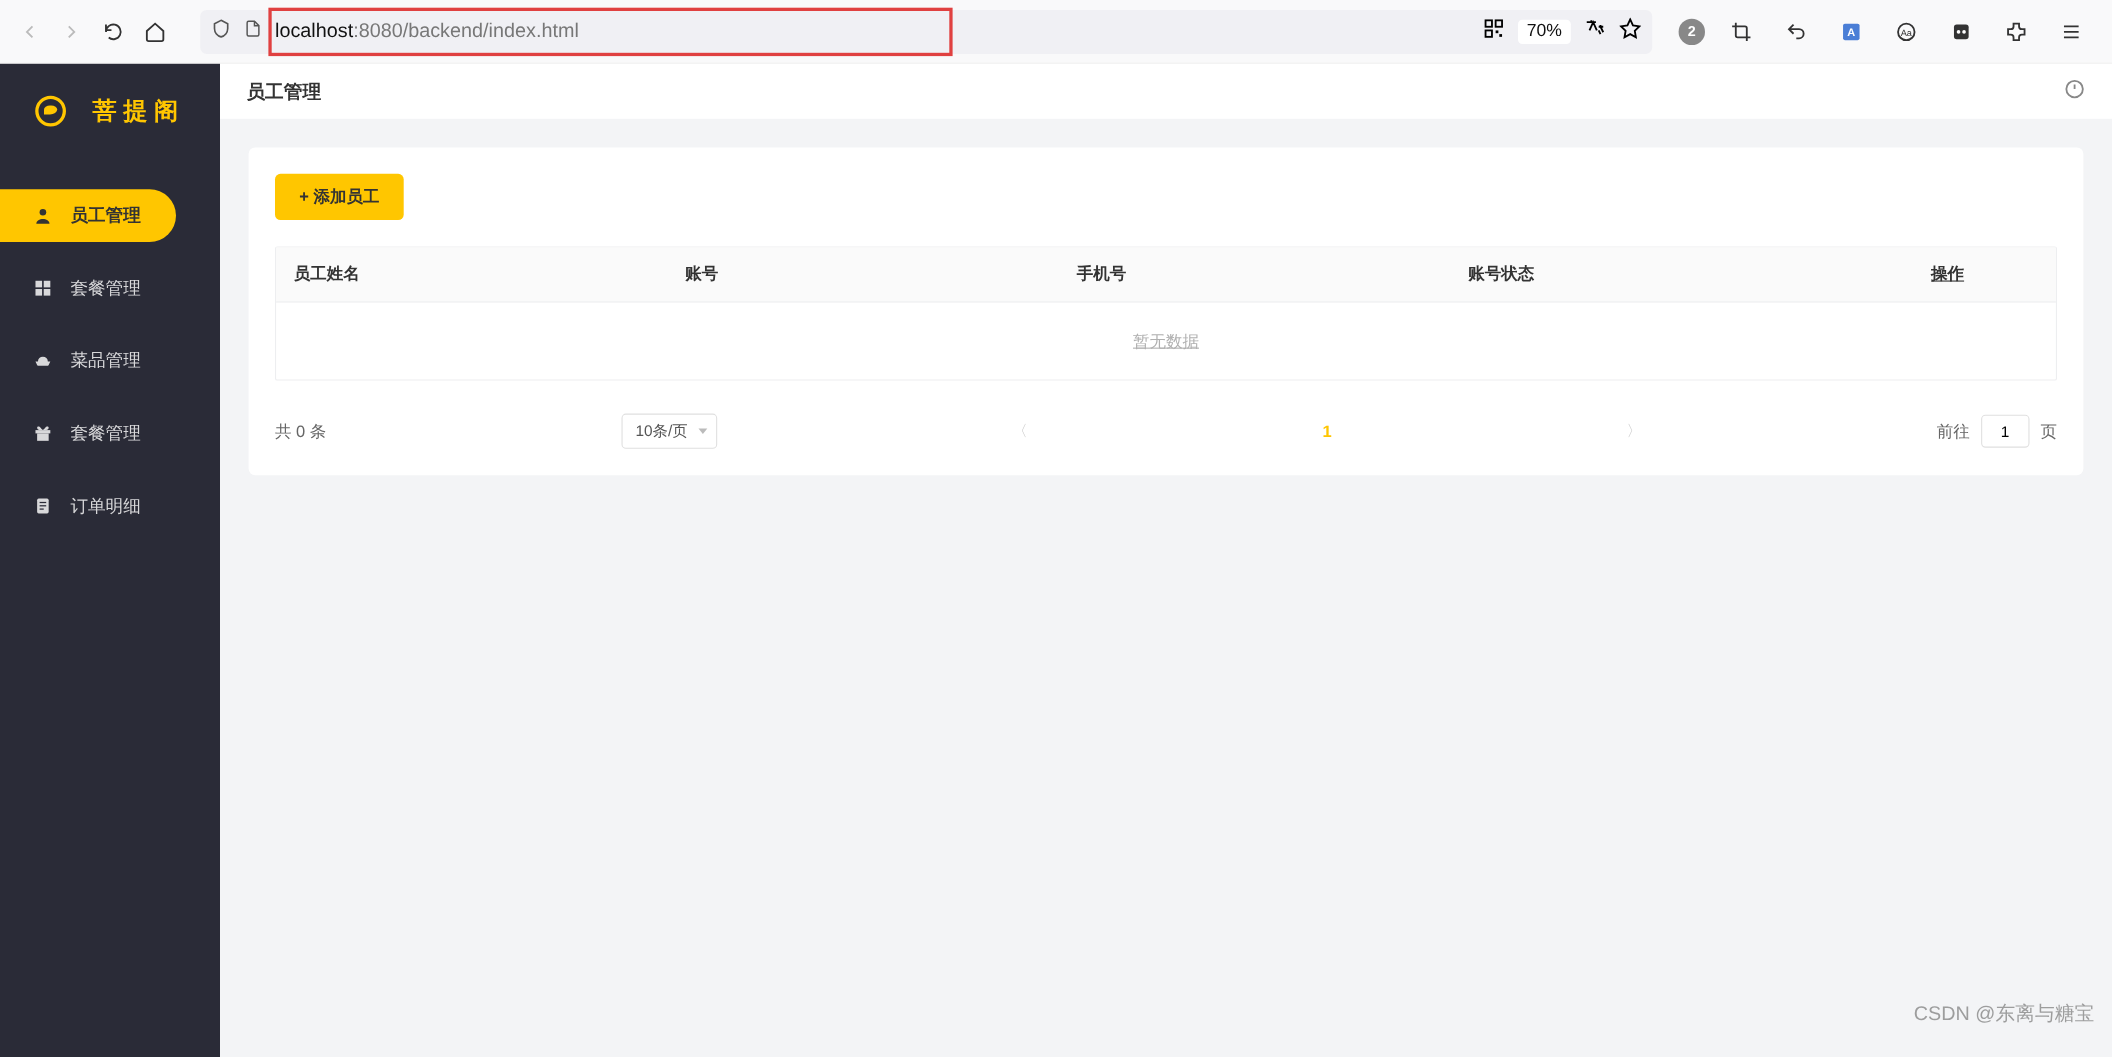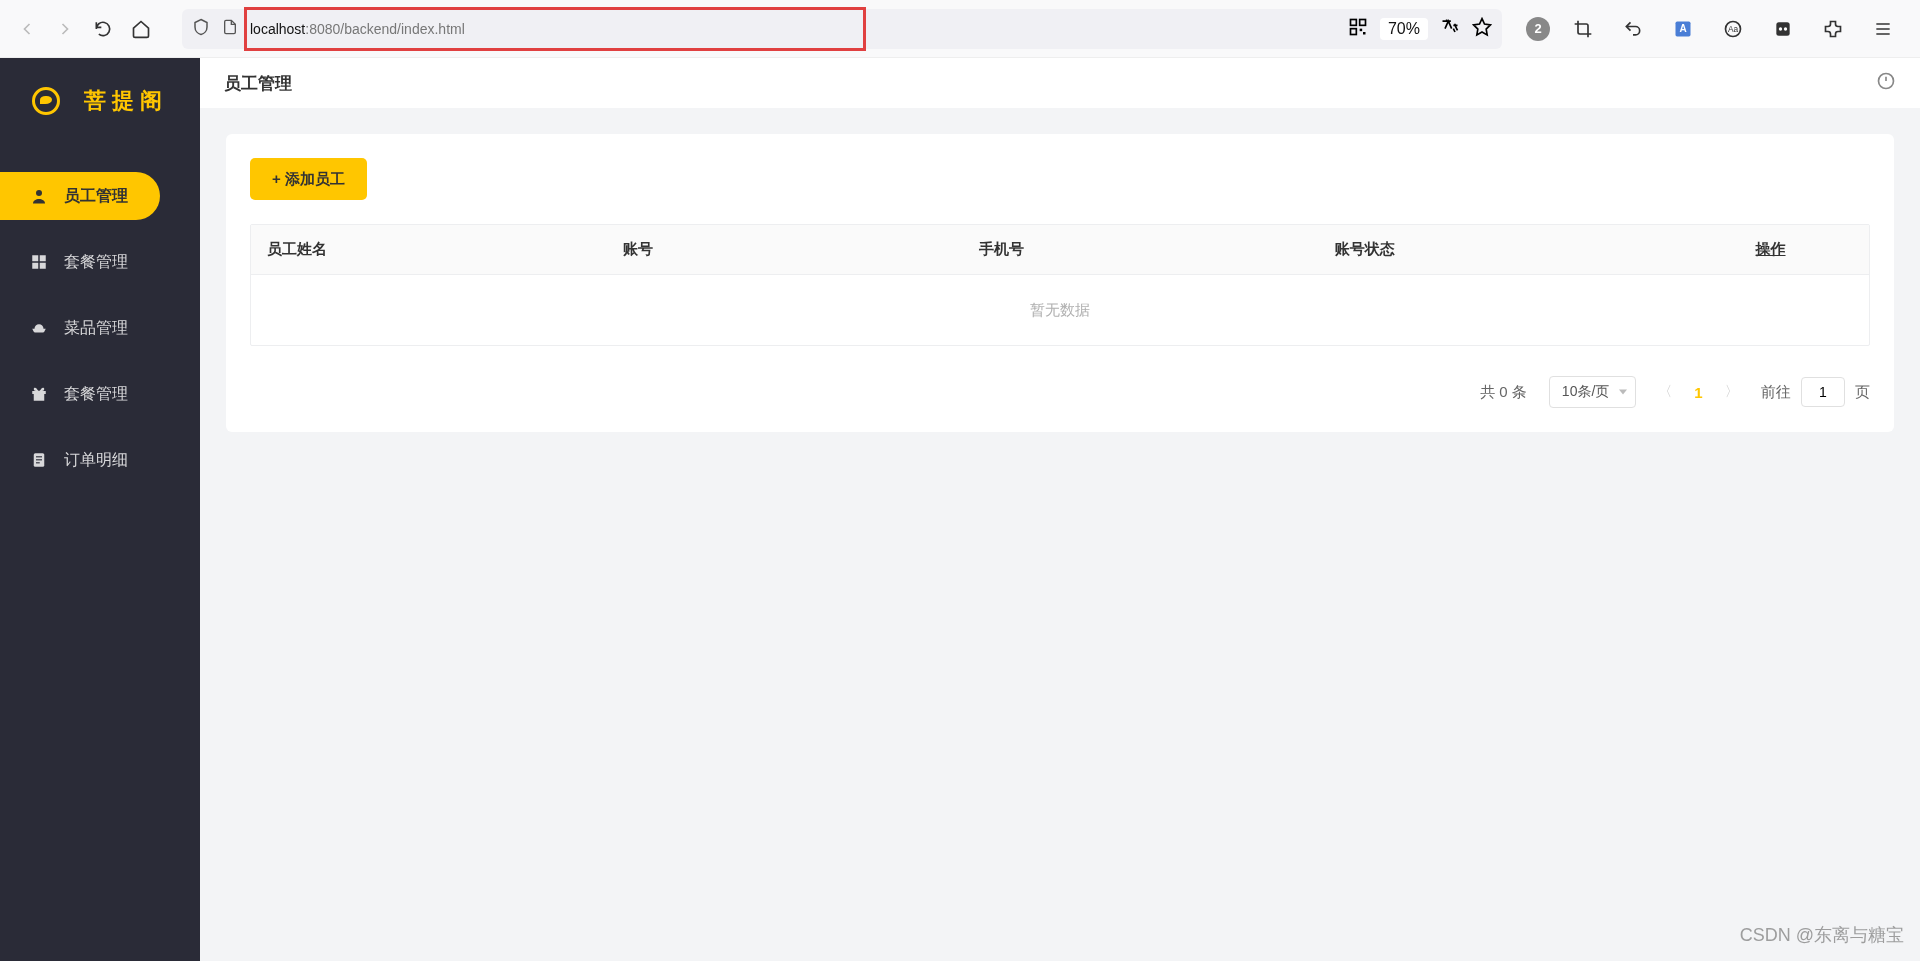--- a/index.html
+++ b/index.html
@@ -68,21 +68,21 @@
       position: absolute;
       left: -6px;
       right: 470px;
       top: -2px;
       bottom: -2px;
       border: 3px solid #e04040;
       pointer-events: none;
     }
 
     .url-text {
-      font-size: 14px;
+      font-size: 18px;
       color: #777;
       display: flex;
     }
     .url-text .host-part { color: #111; }
 
     .url-right-icons {
       display: flex;
       align-items: center;
       gap: 12px;
     }
@@ -282,26 +282,27 @@
     .col-status { width: 26%; }
     .col-action { width: 8%; text-decoration: underline; }
 
     .table-empty {
       height: 70px;
       display: flex;
       align-items: center;
       justify-content: center;
       color: #b0b0b0;
       font-size: 15px;
+      text-decoration: underline;
     }
 
     .pagination {
       display: flex;
       align-items: center;
-      justify-content: flex-end;
+      justify-content: space-between;
       gap: 22px;
       margin-top: 30px;
       color: #666;
       font-size: 15px;
     }
     .page-size-select {
       border: 1px solid #e0e0e0;
       border-radius: 4px;
       padding: 6px 26px 6px 12px;
       font-size: 14px;
@@ -328,21 +329,21 @@
       border: 1px solid #e0e0e0;
       border-radius: 4px;
       text-align: center;
       font-size: 14px;
       margin: 0 6px;
     }
 
     .watermark {
       position: fixed;
       right: 16px;
-      bottom: 14px;
+      bottom: 28px;
       color: rgba(120,120,120,0.7);
       font-size: 18px;
     }
   </style>
 </head>
 <body>
 
 <div class="browser-bar">
   <div class="browser-icon disabled">
     <svg viewBox="0 0 24 24" fill="none" stroke="currentColor" stroke-width="2">

